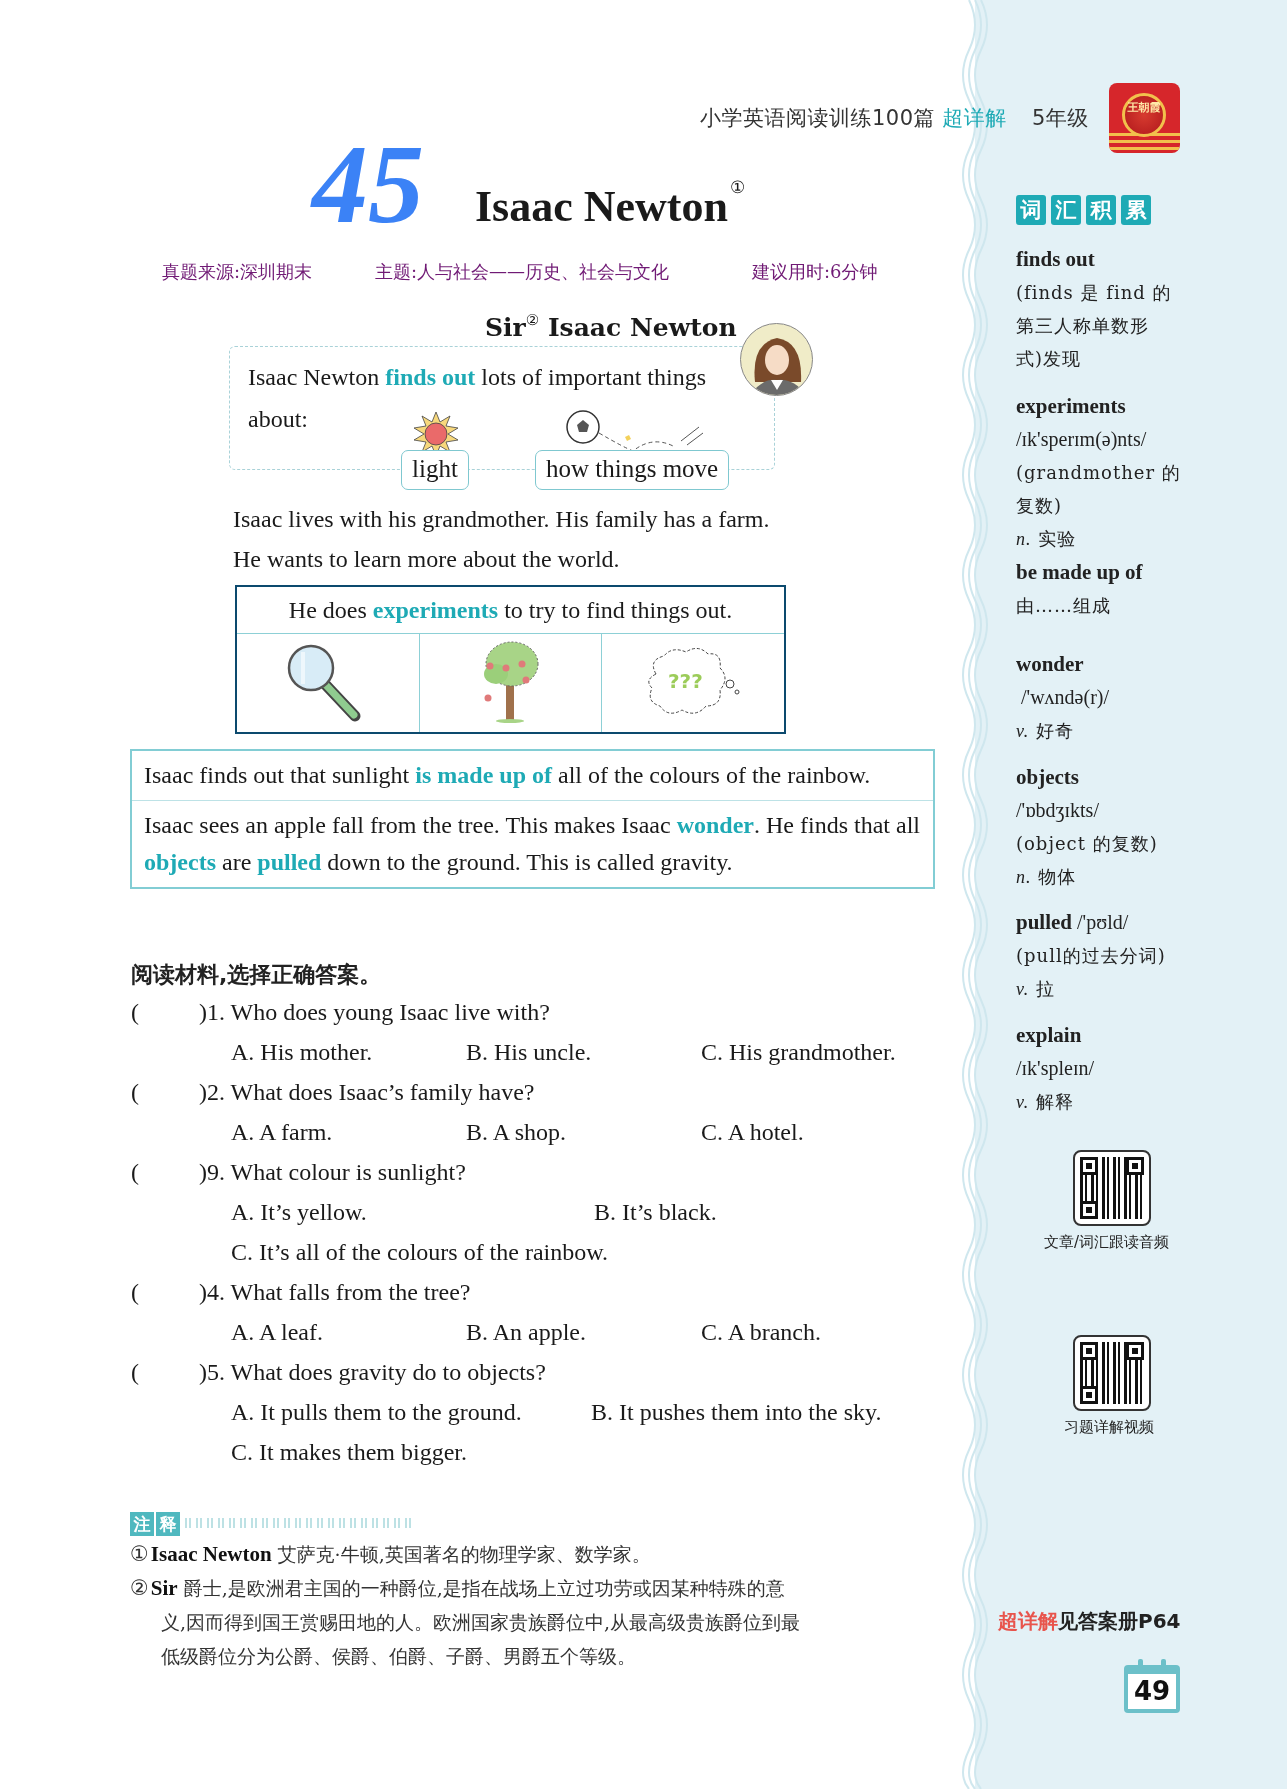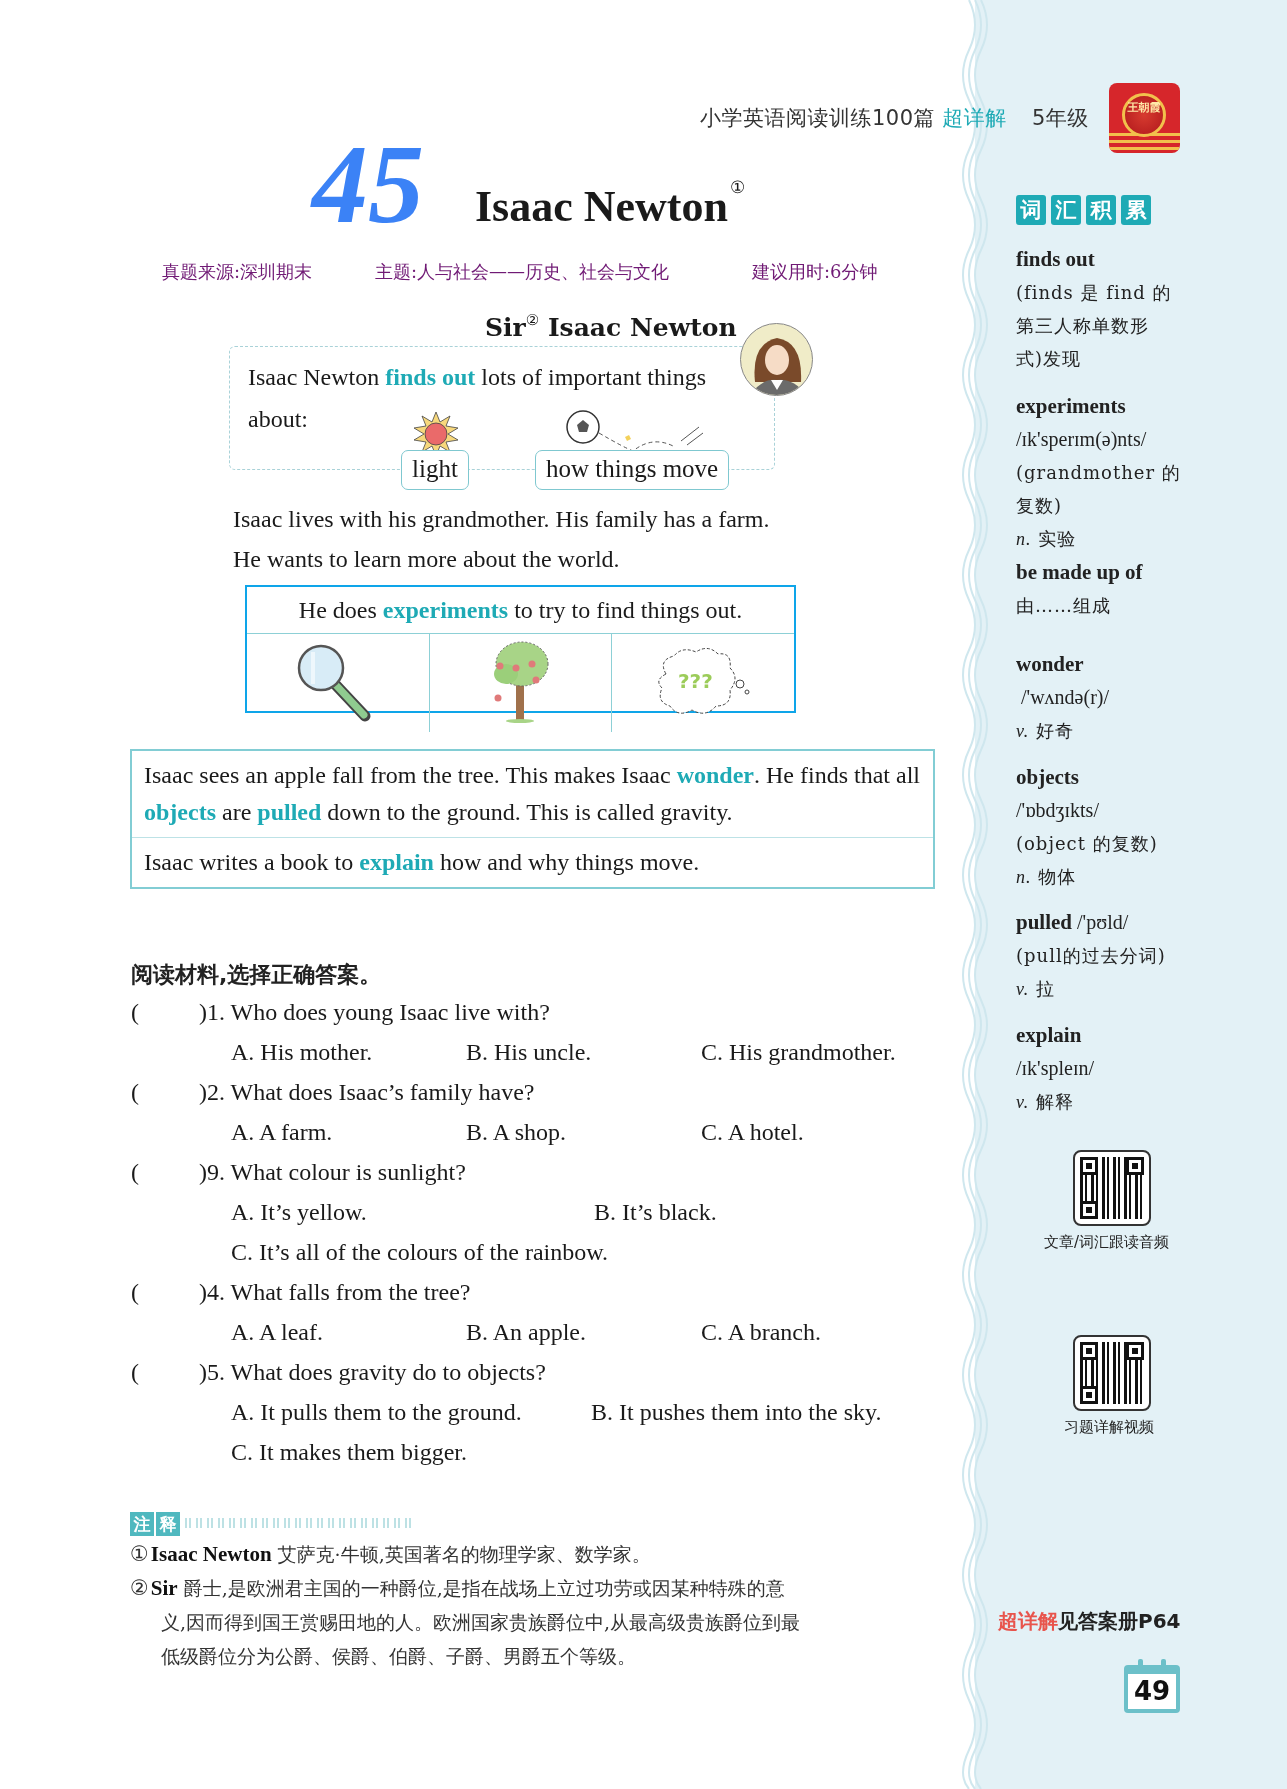--- a/index.html
+++ b/index.html
@@ -32,21 +32,21 @@
   .sub-title { position: absolute; left: 485px; top: 313px; font-family: "DejaVu Serif", serif; font-weight: bold; font-size: 25px; }
   .sub-title sup { font-size: 15px; font-weight: normal; vertical-align: top; position: relative; top: -2px; }
   .intro-box { position: absolute; left: 229px; top: 346px; width: 546px; height: 124px; border: 1px dashed #a9d2d8; border-radius: 6px; }
   .intro-text { position: absolute; left: 248px; top: 356px; font-size: 24px; line-height: 42px; width: 470px; }
   .pill { position: absolute; top: 450px; height: 40px; border: 1.5px solid #7fc8d0; border-radius: 7px; background: #fff; font-size: 25px; line-height: 36px; padding: 0 10px; }
   .portrait { position: absolute; left: 740px; top: 323px; width: 73px; height: 73px; border-radius: 50%; background: #f0ecc8; border: 1px solid #888; overflow: hidden; }
 
   .para { position: absolute; left: 233px; font-size: 24px; line-height: 40px; }
 
   
-  .exp-table { position: absolute; left: 245px; top: 585px; width: 551px; height: 128px; border: 2px solid #0ea5e9; }
+  .exp-table { position: absolute; left: 235px; top: 585px; width: 551px; height: 149px; border: 2px solid #0c4a6e; }
   .exp-head { height: 47px; border-bottom: 1px solid #8dd0d6; text-align: center; font-size: 24px; line-height: 46px; }
   .exp-cells { display: flex; height: 98px; }
   .exp-cell { flex: 1; border-right: 1px solid #8dd0d6; position: relative; }
   .exp-cell:last-child { border-right: none; }
 
   
   .facts { position: absolute; left: 130px; top: 749px; width: 805px; border: 2px solid #82cdd4; }
   .fact { border-bottom: 1px solid #bde2e6; font-size: 24px; line-height: 37px; padding: 6px 12px 6px 12px; }
   .fact:last-child { border-bottom: none; }
 
@@ -187,22 +187,22 @@
         <path d="M14 30 Q6 16 22 12 Q30 2 44 8 Q56 0 66 10 Q80 8 78 24 Q88 34 78 46 Q80 62 64 62 Q54 74 40 66 Q26 74 18 62 Q4 58 10 44 Q2 36 14 30 Z" fill="#fff" stroke="#444" stroke-dasharray="3 2"></path>
         <circle cx="88" cy="40" r="4" fill="#fff" stroke="#444"></circle>
         <circle cx="95" cy="48" r="2" fill="#fff" stroke="#444"></circle>
         <text x="26" y="44" font-family="DejaVu Sans, sans-serif" font-weight="bold" font-size="20" fill="#9ccc5a">???</text>
       </svg>
     </div>
   </div>
 </div>
 
 <div class="facts">
+  <div class="fact"><span>Isaac finds out that sunlight </span><span class="teal">is made up of</span><span> all of the colours of the rainbow.</span></div>
   <div class="fact"><span>Isaac sees an apple fall from the tree. This makes Isaac </span><span class="teal">wonder</span><span>. He finds that all </span><span class="teal">objects</span><span> are </span><span class="teal">pulled</span><span> down to the ground. This is called gravity.</span></div>
-  <div class="fact"><span>Isaac writes a book to </span><span class="teal">explain</span><span> how and why things move.</span></div>
 </div>
 
 <div class="instructions">阅读材料,选择正确答案。</div>
 
 <div class="q-row" style="top:999px"><span class="paren">(</span><span>)</span><span>1. Who does young Isaac live with?</span></div>
 <div class="opt" style="left:231px;top:1039px">A. His mother.</div>
 <div class="opt" style="left:466px;top:1039px">B. His uncle.</div>
 <div class="opt" style="left:701px;top:1039px">C. His grandmother.</div>
 
 <div class="q-row" style="top:1079px"><span class="paren">(</span><span>)</span><span>2. What does Isaac’s family have?</span></div>

